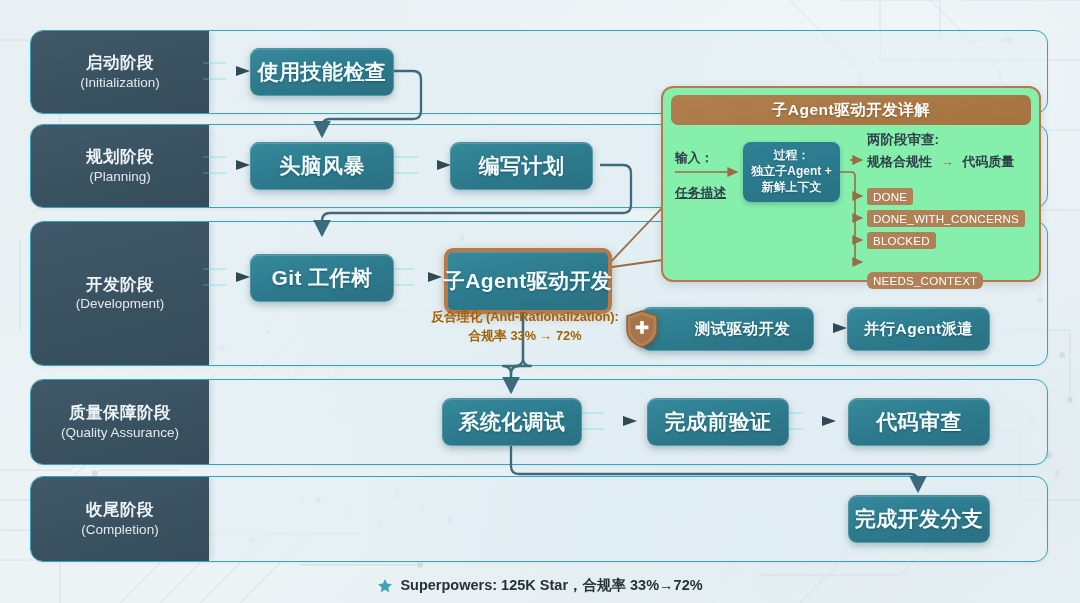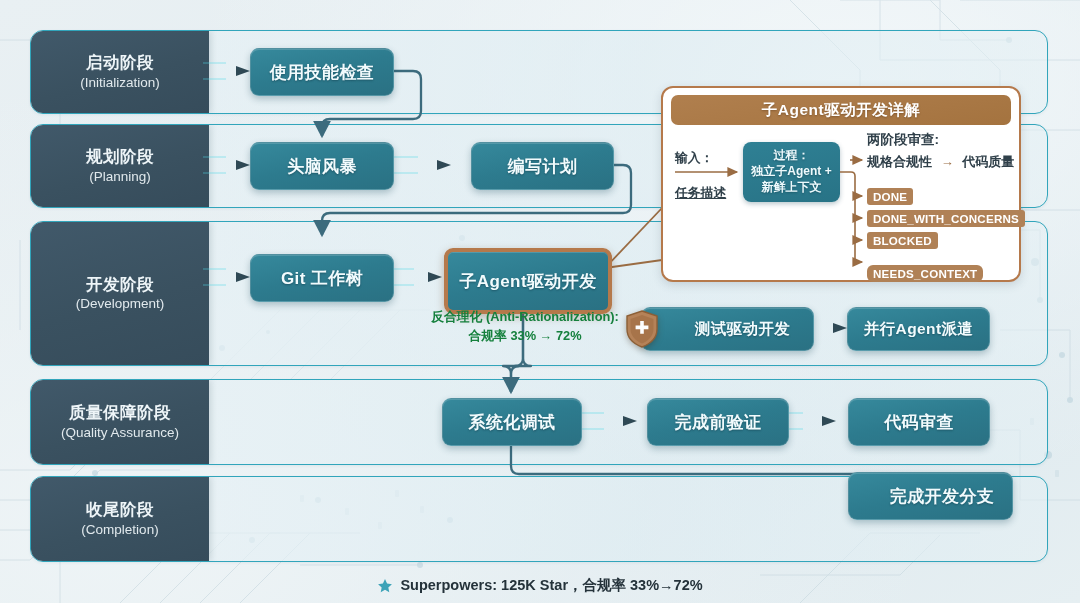--- a/index.html
+++ b/index.html
@@ -41,52 +41,53 @@
   .stage-label .cn{font-size:16.5px;font-weight:700;letter-spacing:.5px;}
   .stage-label .en{font-size:13.5px;font-weight:400;opacity:.93;margin-top:2px;}
 
   
   .node{
     position:absolute;
     border-radius:9px;
     background:linear-gradient(168deg,#36899c 0%,#2d7b8e 48%,#2a7183 100%);
     color:#f2fbfd;
     display:flex;align-items:center;justify-content:center;
-    font-size:17px;font-weight:700;letter-spacing:.4px;
+    font-size:21px;font-weight:700;letter-spacing:.4px;
     text-shadow:0 1px 2px rgba(10,45,58,.45);
     box-shadow:0 3px 7px rgba(30,75,92,.3), inset 0 1px 0 rgba(255,255,255,.16);
     border:1px solid rgba(255,255,255,.18);
     white-space:nowrap;
   }
   .node.highlight{
     border:4px solid #b5794b;
     box-shadow:0 3px 9px rgba(110,70,35,.35), inset 0 1px 0 rgba(255,255,255,.16);
   }
   .node.small{font-size:15.5px;}
 
   
   .node.shielded{padding-left:30px;}
   .shield{
     position:absolute;left:-17px;top:50%;transform:translateY(-50%);
     width:34px;height:38px;filter:drop-shadow(0 2px 3px rgba(60,40,20,.35));
   }
 
   
   .anno{
-    position:absolute;text-align:center;color:#15803d;
+    position:absolute;text-align:center;color:#a16207;
     font-size:12.8px;line-height:1.45;font-weight:700;white-space:nowrap;
   }
 
   
   .panel{
     position:absolute;
     border:2px solid #b5794b;
     border-radius:12px;
-    background:#ffffff;
+    background:#86efac;
     box-shadow:0 3px 10px rgba(60,80,95,.18);
+    padding-left:20px;
   }
   .panel-title{
     position:absolute;left:8px;right:8px;top:7px;height:30px;
     background:linear-gradient(170deg,#b07f4e 0%,#a4733f 100%);
     border-radius:7px;
     display:flex;align-items:center;justify-content:center;
     color:#fff;font-size:15.5px;font-weight:700;letter-spacing:.5px;
     text-shadow:0 1px 2px rgba(70,40,15,.4);
   }
   .p-text{position:absolute;color:#30404a;font-weight:700;white-space:nowrap;}
@@ -97,21 +98,21 @@
     align-items:center;justify-content:center;
     font-size:12px;font-weight:700;line-height:1.32;
     box-shadow:0 2px 5px rgba(25,70,88,.3);
     text-shadow:0 1px 2px rgba(10,45,58,.4);
   }
   .tag{
     position:absolute;height:17px;
     background:#b08156;border-radius:3px;
     display:flex;align-items:center;
     padding:0 6px;color:#fff;
-    font-size:11.6px;font-weight:700;letter-spacing:.2px;
+    font-size:11.6px;font-weight:400;letter-spacing:.2px;
     white-space:nowrap;
     font-family:"Liberation Sans","DejaVu Sans",sans-serif;
   }
 
   
   .footer{
     position:absolute;left:0;right:0;bottom:8px;
     display:flex;align-items:center;justify-content:center;gap:7px;
     color:#24323a;font-size:14.5px;font-weight:700;
   }
@@ -295,21 +296,21 @@
   </svg>
 
   <div class="node" style="left:250px;top:48px;width:142px;height:46px;">
     <span>使用技能检查</span>
   </div>
 
   <div class="node" style="left:250px;top:142px;width:142px;height:46px;">
     <span>头脑风暴</span>
   </div>
 
-  <div class="node" style="left:471px;top:142px;width:141px;height:46px;justify-content:center;">
+  <div class="node" style="left:450px;top:142px;width:141px;height:46px;justify-content:center;">
     <span>编写计划</span>
   </div>
 
   <div class="node" style="left:250px;top:254px;width:142px;height:46px;">
     <span>Git 工作树</span>
   </div>
 
   <div class="node highlight" style="left:444px;top:248px;width:160px;height:58px;">
     <span>子Agent驱动开发</span>
   </div>
@@ -337,21 +338,21 @@
   </div>
 
   <div class="node" style="left:639px;top:398px;width:140px;height:46px;margin-left:8px;">
     <span>完成前验证</span>
   </div>
 
   <div class="node" style="left:848px;top:398px;width:140px;height:46px;">
     <span>代码审查</span>
   </div>
 
-  <div class="node" style="left:848px;top:472px;width:140px;height:46px;padding-left:23px;">
+  <div class="node" style="left:848px;top:495px;width:140px;height:46px;">
     <span>完成开发分支</span>
   </div>
 
   <div class="panel" style="left:661px;top:86px;width:356px;height:192px;">
     <div class="panel-title">
       <span>子Agent驱动开发详解</span>
     </div>
 
     <div class="p-text" style="left:12px;top:62px;font-size:12.8px;">
       <span>输入：</span>
@@ -377,21 +378,21 @@
 
     <div class="tag" style="left:204px;top:100px;">
       <span>DONE</span>
     </div>
     <div class="tag" style="left:204px;top:122px;">
       <span>DONE_WITH_CONCERNS</span>
     </div>
     <div class="tag" style="left:204px;top:144px;">
       <span>BLOCKED</span>
     </div>
-    <div class="tag" style="left:204px;top:177px;border-radius:6px;">
+    <div class="tag" style="left:204px;top:184px;border-radius:6px;">
       <span>NEEDS_CONTEXT</span>
     </div>
 
     <svg viewBox="0 0 356 192" style="position:absolute;left:0;top:0;width:356px;height:192px;">
       <g fill="none" stroke="#9a6c43" stroke-width="1.6" marker-end="url(#ahb)">
         <path d="M12 84 L74 84"></path>
         <path d="M187 72 L199 72"></path>
         <path d="M177 84 L188 84 Q192 84 192 88 L192 104 Q192 108 196 108 L199 108"></path>
         <path d="M192 108 L192 128 Q192 130 194 130 L199 130"></path>
         <path d="M192 130 L192 150 Q192 152 194 152 L199 152"></path>

